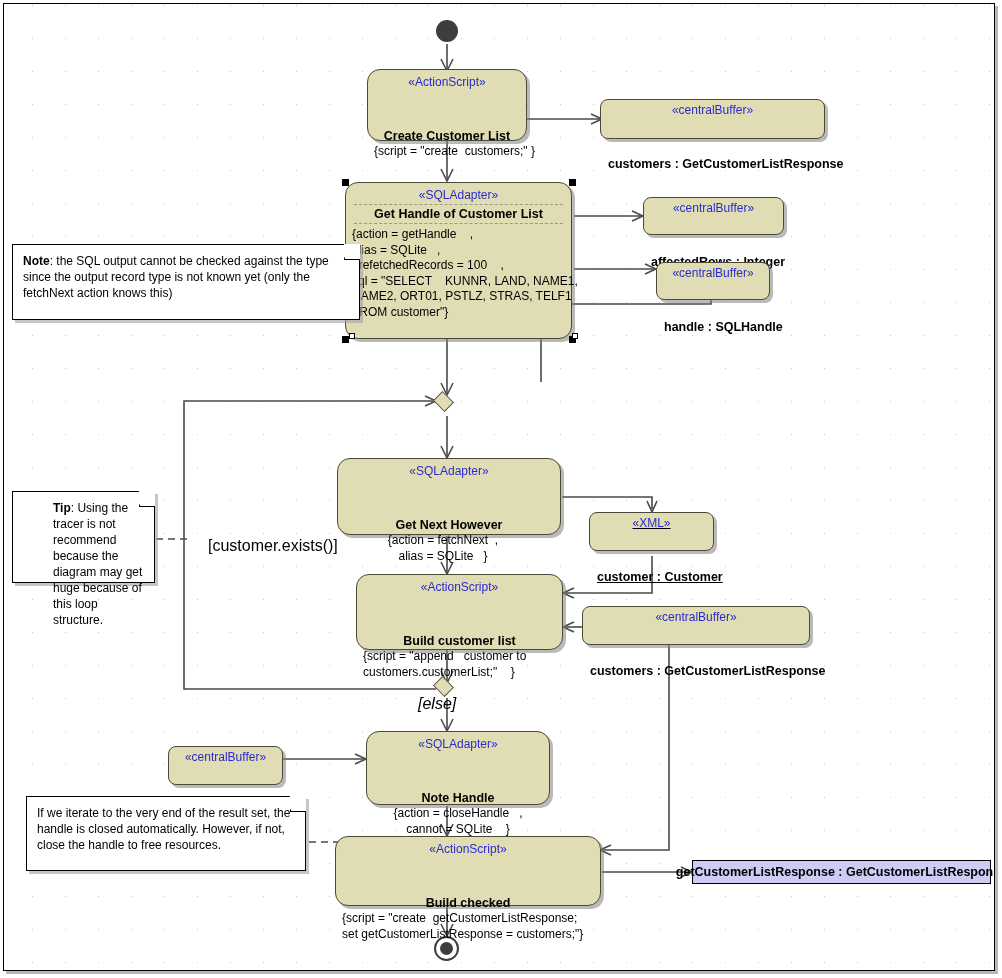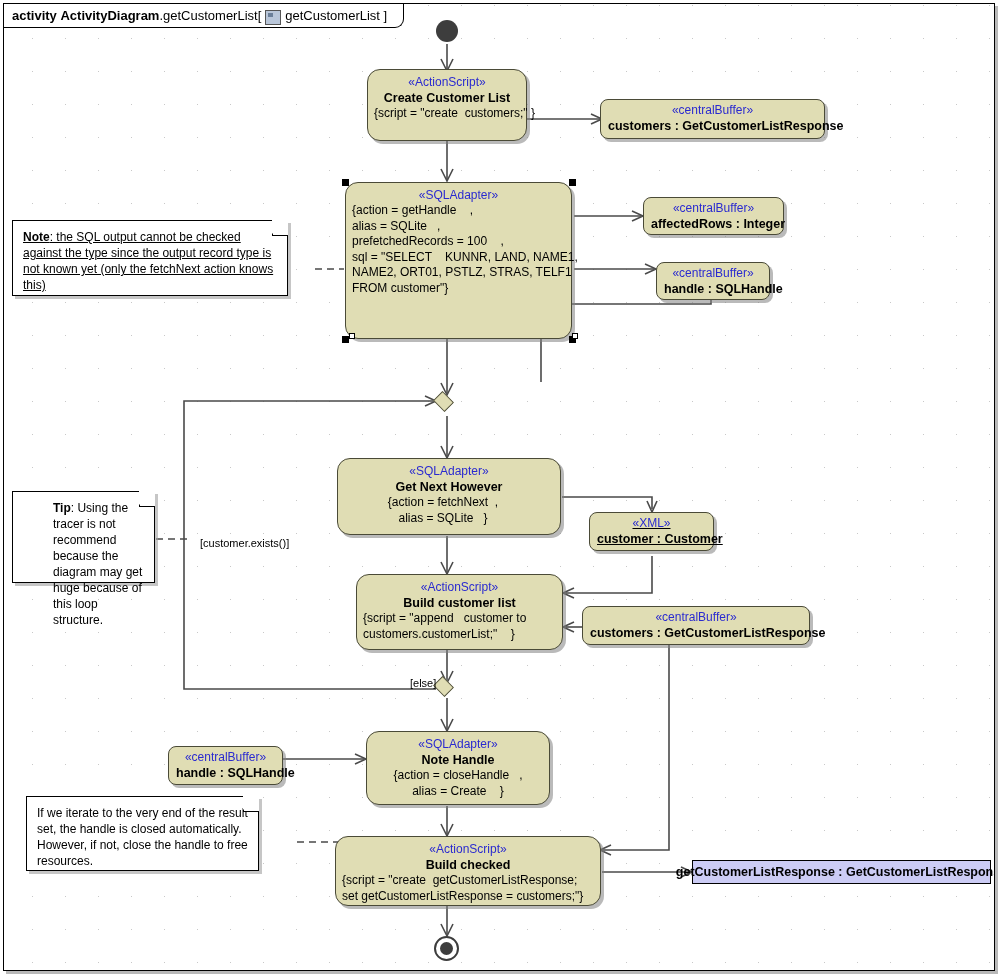--- a/index.html
+++ b/index.html
@@ -75,21 +75,21 @@
   }
   .stereo{
     color:#2a2ad0;
     font-size:12px;
     text-align:center;
     line-height:15px;
     white-space:nowrap;
   }
   .nname{
     font-weight:bold;font-size:12.5px;text-align:center;
-    line-height:16px;white-space:nowrap;
+    line-height:16px;white-space:nowrap;margin-top:38px;
   }
   .nname.dashed{
     border-top:1px dashed #9a9a80;
     border-bottom:1px dashed #9a9a80;
     margin:1px 2px 3px 2px;padding:1px 0 1px 0;
   }
   .nbody{
     font-size:12px;line-height:15.5px;color:#000;
     white-space:pre;
   }
@@ -161,50 +161,41 @@
 
   
   .edges{position:absolute;left:0;top:0;width:992px;height:968px;z-index:3;}
   .edges line,.edges path,.edges polyline{
     stroke:#4a4a4a;stroke-width:1.6px;fill:none;
   }
   .edges .dash{stroke-dasharray:7 5;stroke-width:1.3px;}
   .edges .arrowhead{stroke:#4a4a4a;stroke-width:1.6px;fill:none;}
 
   .guard{
-    position:absolute;font-size:11px;color:#000;white-space:nowrap;z-index:5;
+    position:absolute;font-size:16px;color:#000;white-space:nowrap;z-index:5;
     background:transparent;
+    margin-left:8px;
   }
 
   
   .handle{
     position:absolute;width:7px;height:7px;background:#000;z-index:8;
   }
   .handle.open{background:#fff;border:1px solid #000;box-sizing:border-box;}
   .handle.small{width:6px;height:6px;}
 </style>
 </head>
 <body>
 
 <div id="frame">
 
   <div id="frame-shadow"></div>
 
   <div id="canvas">
 
-    <div class="name-tag">
-      <span class="kw">activity</span>
-      <span>&nbsp;</span>
-      <span class="kw">ActivityDiagram</span>
-      <span class="qual">.getCustomerList[</span>
-      <span class="tag-icon"></span>
-      <span class="qual">getCustomerList</span>
-      <span class="qual">&nbsp;</span>
-      <span class="qual">]</span>
-    </div>
 
     <svg class="edges" viewBox="0 0 992 968" width="992" height="968">
 
       <line x1="443" y1="40" x2="443" y2="65"></line>
       <polyline class="arrowhead" points="437,55 443,67 449,55"></polyline>
 
       <polyline points="522,115 596,115"></polyline>
       <polyline class="arrowhead" points="587,110 598,115 587,120"></polyline>
 
       <line x1="443" y1="137" x2="443" y2="175"></line>
@@ -283,20 +274,21 @@
       <div class="nbody center">{script = "create  customers;" }</div>
     </div>
 
     <div class="node buffer" style="left:596px;top:95px;width:225px;height:40px;">
       <div class="stereo">«centralBuffer»</div>
       <div class="nname">customers : GetCustomerListResponse</div>
     </div>
 
     <div class="node action" style="left:341px;top:178px;width:227px;height:157px;">
       <div class="stereo">«SQLAdapter»</div>
+      <div class="nname dashed">Get Handle of Customer List</div>
       <div class="nbody">{action = getHandle    ,
 alias = SQLite   ,
 prefetchedRecords = 100    ,
 sql = "SELECT    KUNNR, LAND, NAME1,
 NAME2, ORT01, PSTLZ, STRAS, TELF1
 FROM customer"}</div>
     </div>
     <div class="handle" style="left:338px;top:175px;"></div>
     <div class="handle" style="left:565px;top:175px;"></div>
     <div class="handle" style="left:338px;top:332px;"></div>
@@ -340,52 +332,52 @@
 
     <div class="node buffer" style="left:164px;top:742px;width:115px;height:39px;">
       <div class="stereo">«centralBuffer»</div>
       <div class="nname">handle : SQLHandle</div>
     </div>
 
     <div class="node action" style="left:362px;top:727px;width:184px;height:74px;">
       <div class="stereo">«SQLAdapter»</div>
       <div class="nname">Note Handle</div>
       <div class="nbody center">{action = closeHandle   ,
-alias = Create    }</div>
+cannot = SQLite    }</div>
     </div>
 
     <div class="node action" style="left:331px;top:832px;width:266px;height:70px;">
       <div class="stereo">«ActionScript»</div>
       <div class="nname">Build checked</div>
       <div class="nbody">{script = "create  getCustomerListResponse;
 set getCustomerListResponse = customers;"}</div>
     </div>
 
     <div class="param" style="left:688px;top:856px;width:299px;height:24px;">
       <span>getCustomerListResponse : GetCustomerListResponse</span>
     </div>
 
-    <div class="note" style="left:8px;top:216px;width:276px;height:76px;text-decoration:underline;">
+    <div class="note" style="left:8px;top:240px;width:348px;height:76px;">
       <div class="foldline">
           <div class="fold"></div>
         </div>
       <b>Note</b><span>: the SQL output cannot be checked against the type since the output record type is not known yet (only the fetchNext action knows this)</span>
     </div>
 
     <div class="note" style="left:8px;top:487px;width:143px;height:92px;padding-left:40px;">
       <div class="foldline">
           <div class="fold"></div>
         </div>
       <b>Tip</b><span>: Using the tracer is not recommend because the diagram may get huge because of this loop structure.</span>
     </div>
 
-    <div class="note" style="left:22px;top:792px;width:233px;height:75px;">
+    <div class="note" style="left:22px;top:792px;width:280px;height:75px;">
       <div class="foldline">
           <div class="fold"></div>
         </div>
       <span>If we iterate to the very end of the result set, the handle is closed automatically. However, if not, close the handle to free resources.</span>
     </div>
 
     <div class="guard" style="left:196px;top:533px;">[customer.exists()]</div>
-    <div class="guard" style="left:406px;top:673px;">[else]</div>
+    <div class="guard" style="left:406px;top:691px;font-style:italic;">[else]</div>
 
   </div>
 </div>
 
 </body></html>

